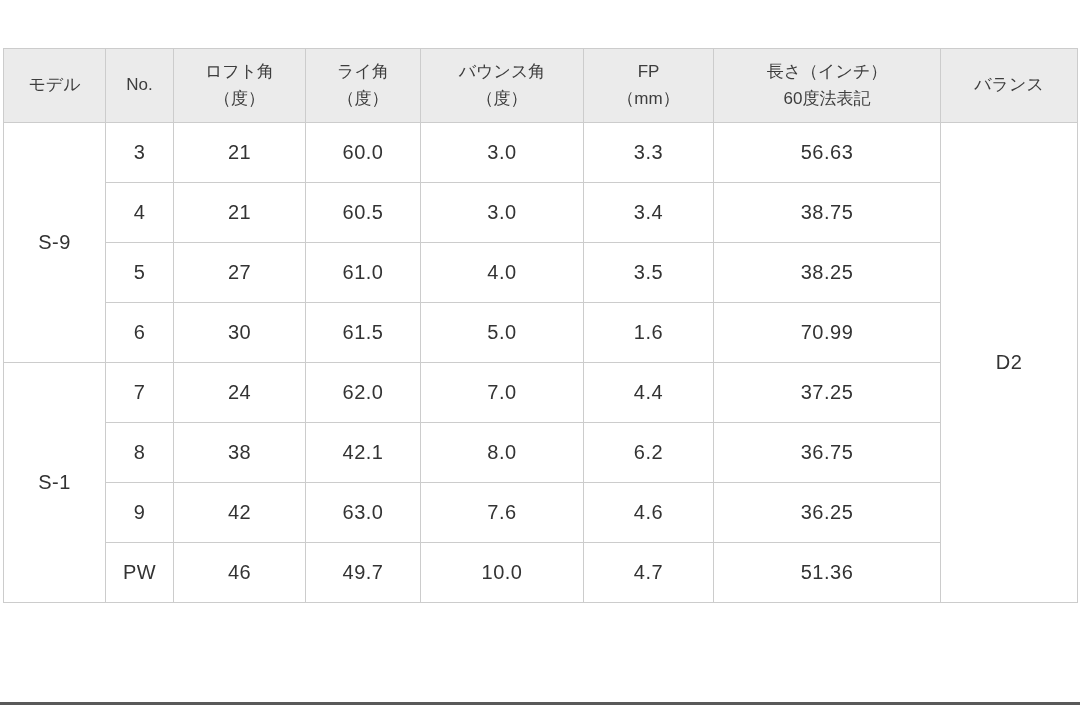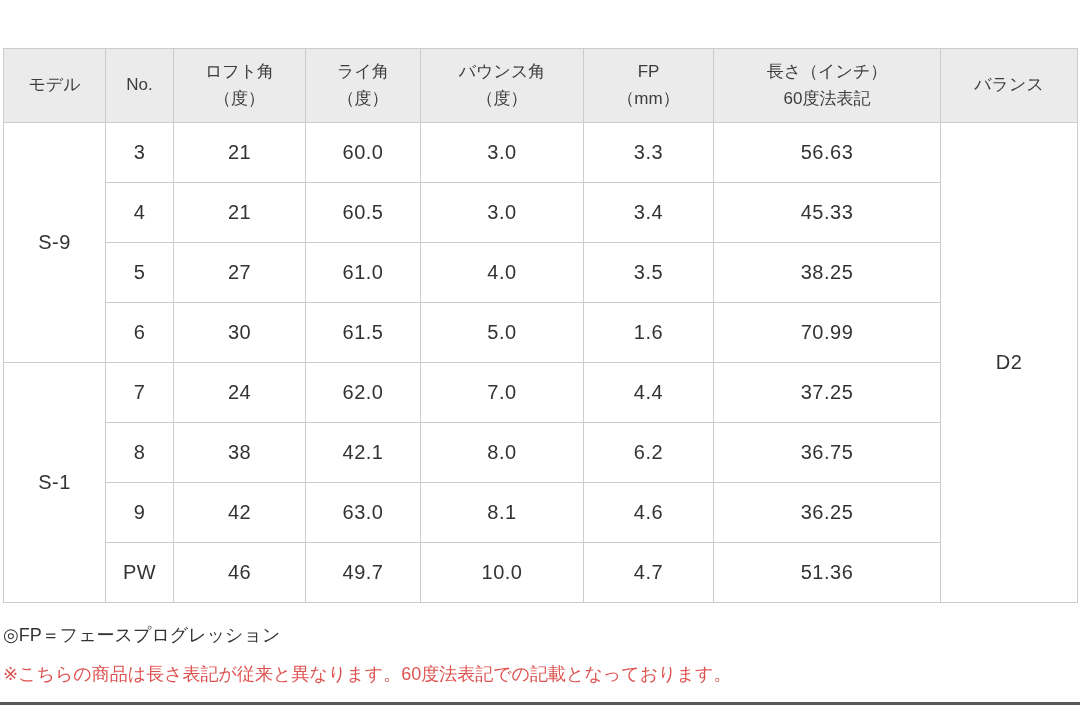--- a/index.html
+++ b/index.html
@@ -103,21 +103,21 @@
         <td>3.3</td>
         <td>56.63</td>
         <td class="balance-cell" rowspan="8">D2</td>
       </tr>
       <tr>
         <td>4</td>
         <td>21</td>
         <td>60.5</td>
         <td>3.0</td>
         <td>3.4</td>
-        <td>45.33</td>
+        <td>38.75</td>
       </tr>
       <tr>
         <td>5</td>
         <td>27</td>
         <td>61.0</td>
         <td>4.0</td>
         <td>3.5</td>
         <td>38.25</td>
       </tr>
       <tr>
@@ -142,35 +142,31 @@
         <td>38</td>
         <td>42.1</td>
         <td>8.0</td>
         <td>6.2</td>
         <td>36.75</td>
       </tr>
       <tr>
         <td>9</td>
         <td>42</td>
         <td>63.0</td>
-        <td>8.1</td>
+        <td>7.6</td>
         <td>4.6</td>
         <td>36.25</td>
       </tr>
       <tr>
         <td>PW</td>
         <td>46</td>
         <td>49.7</td>
         <td>10.0</td>
         <td>4.7</td>
         <td>51.36</td>
       </tr>
     </tbody>
   </table>
 
-  <div class="notes">
-    <p class="note">◎FP＝フェースプログレッション</p>
-    <p class="note note-red">※こちらの商品は長さ表記が従来と異なります。60度法表記での記載となっております。</p>
-  </div>
 
   <div class="bottom-divider"></div>
 
 </div>
 
 </body></html>

